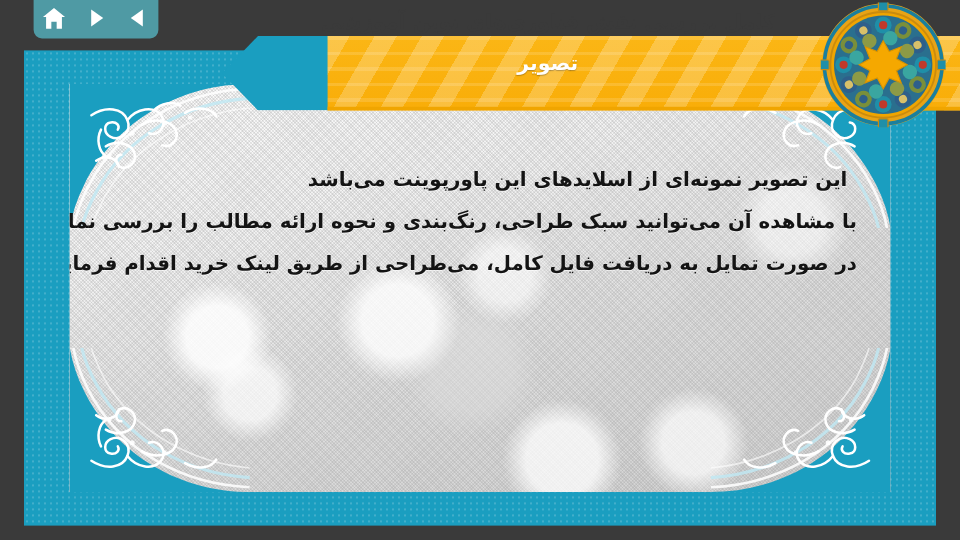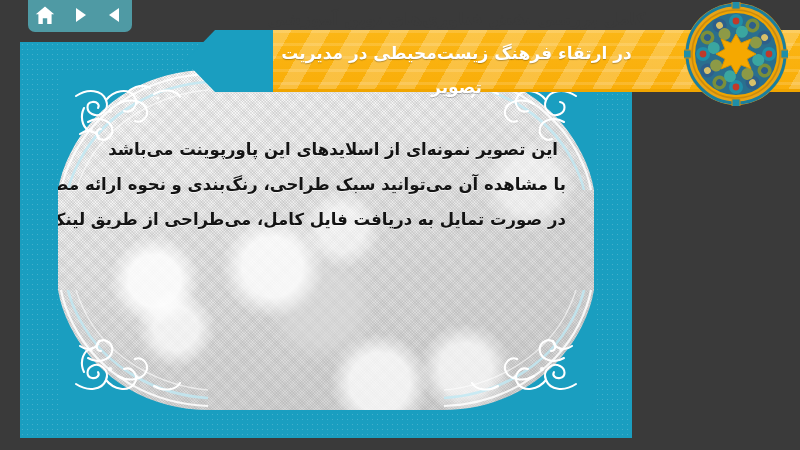--- a/index.html
+++ b/index.html
@@ -43,21 +43,21 @@
     justify-content: center;
     cursor: pointer;
   }
   .navbtn svg { display: block; }
 
   
   #slide {
     position: absolute;
     left: 20px;
     top: 42px;
-    width: 612px;
+    width: 760px;
     height: 396px;
     background: #1a9ec0;
     overflow: hidden;
     z-index: 10;
   }
   
   #slide::before {
     content: "";
     position: absolute;
     inset: 0;
@@ -326,21 +326,20 @@
       </div>
 
     </div>
   </div>
 
   <div id="titlewrap">
     <div id="tealwedge"></div>
     <div id="orangebar"></div>
     <div id="titletext">
       <div class="tline dark">کامل بررسی نقش فناوری‌های نوین آموزشی</div>
-      <div class="tline">در ارتقاء فرهنگ زیست‌محیطی در مدیریت</div>
       <div class="tline">تصویر</div>
     </div>
   </div>
 
   <div id="medallion">
     <svg width="104" height="104" viewBox="0 0 104 104" aria-hidden="true">
       <circle cx="52" cy="52" r="51" fill="#e8a317"></circle>
       <circle cx="52" cy="52" r="49" fill="none" stroke="#1a7f9e" stroke-width="3"></circle>
       <circle cx="52" cy="52" r="45" fill="#f0a500"></circle>
       <circle cx="52" cy="52" r="44" fill="none" stroke="#c98b10" stroke-width="1.5"></circle>

